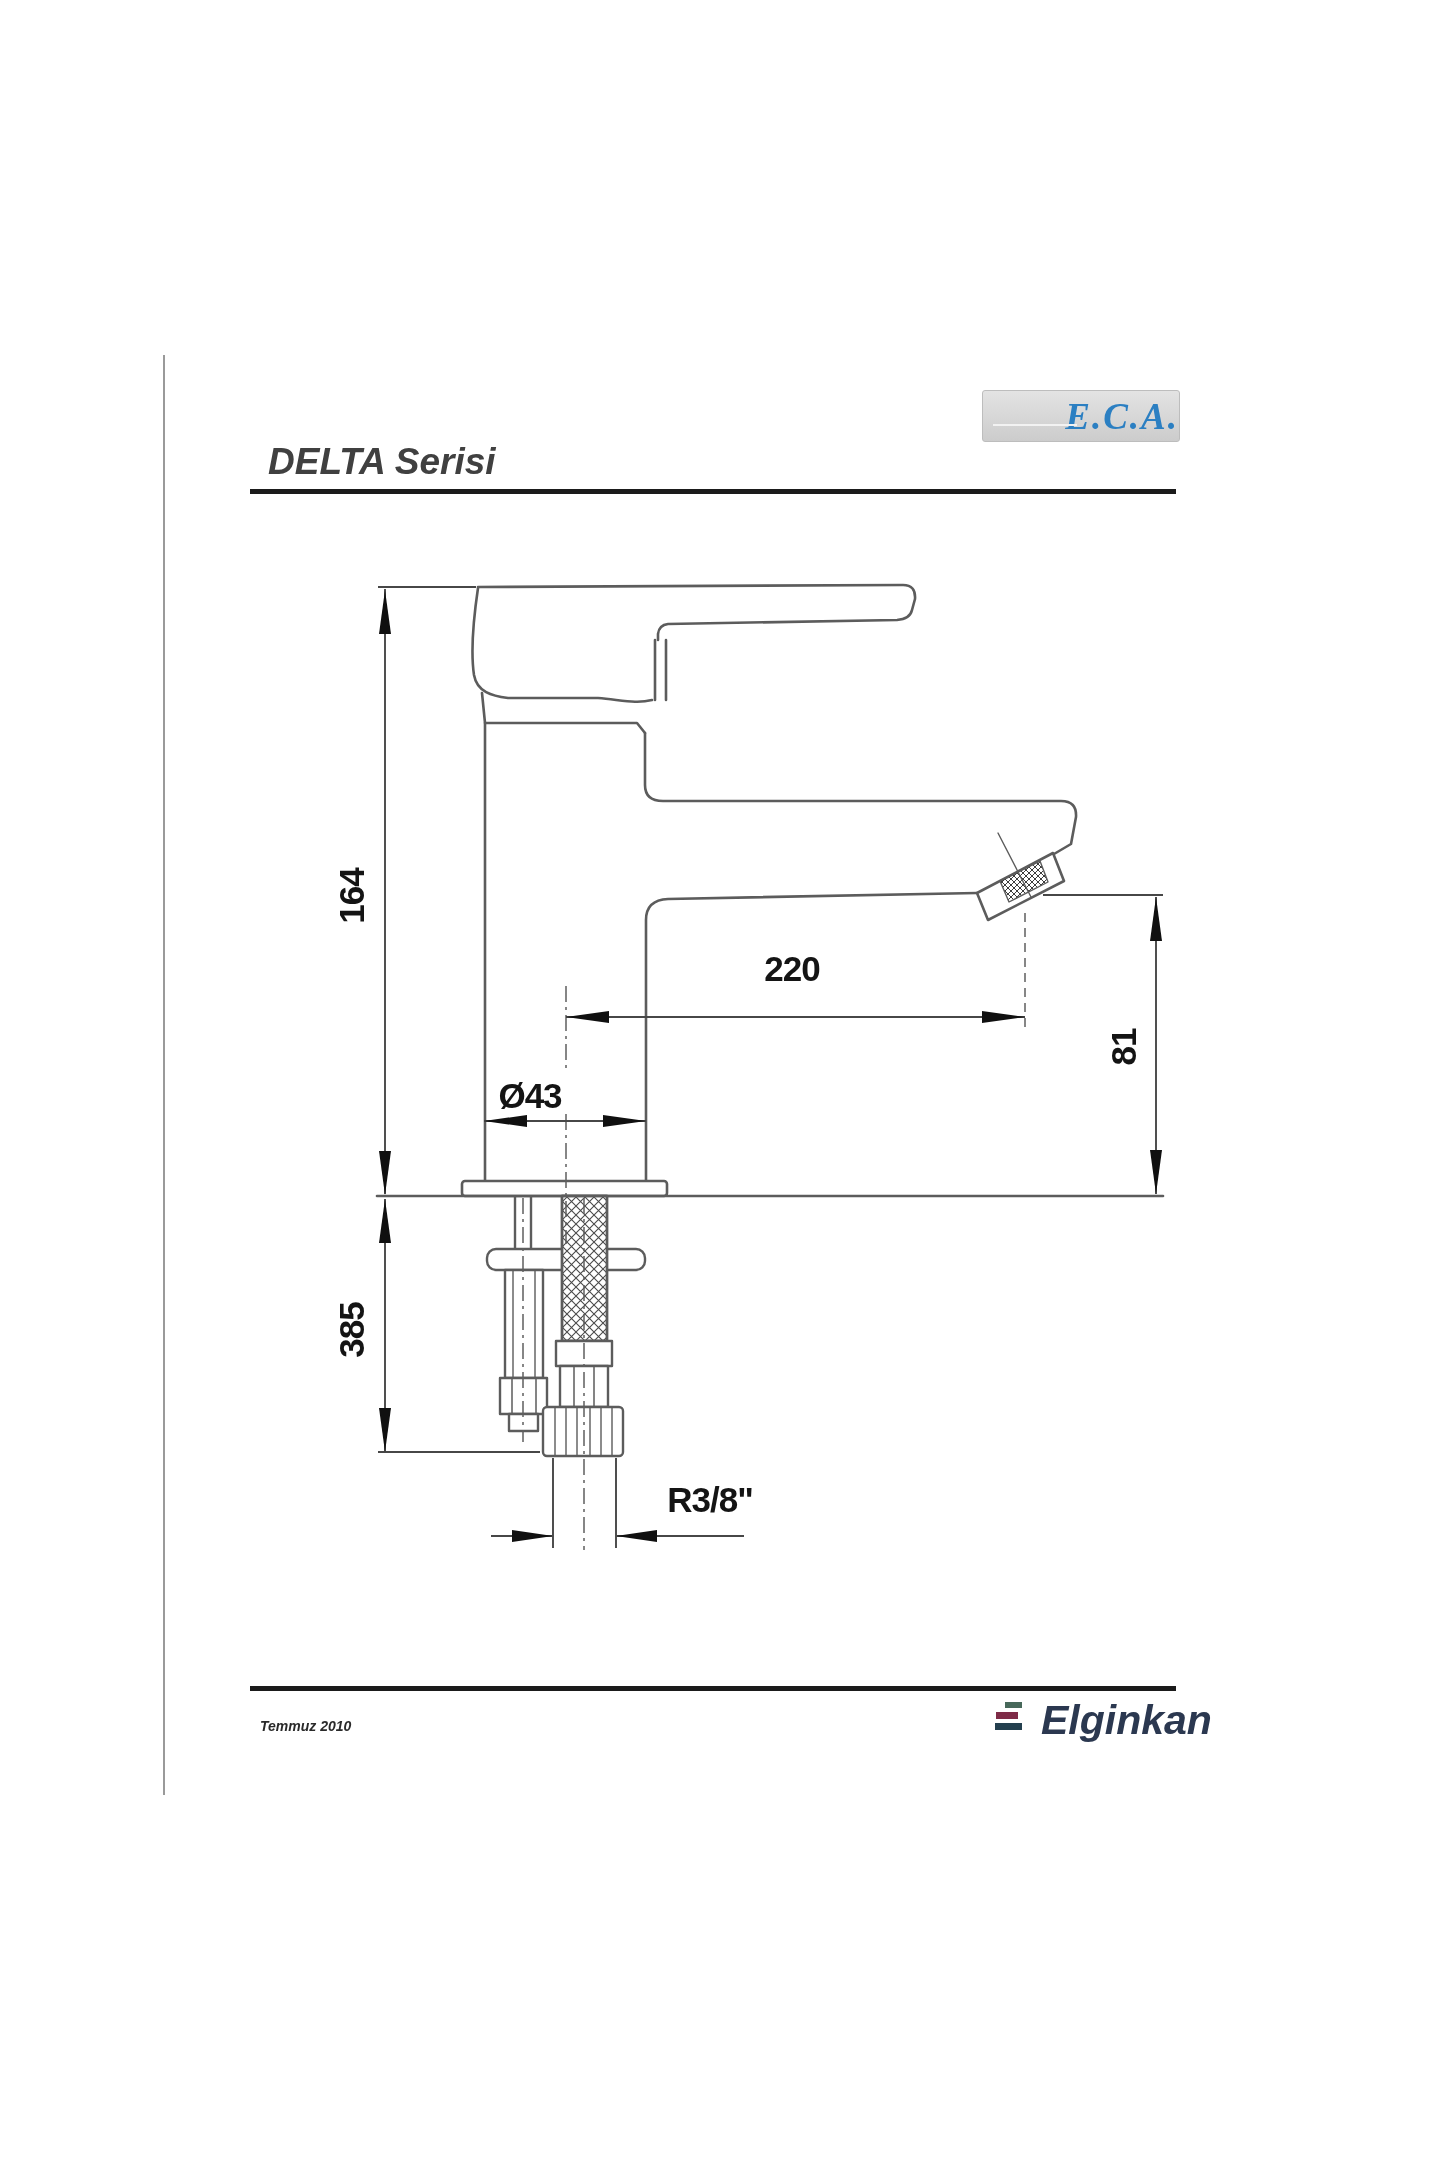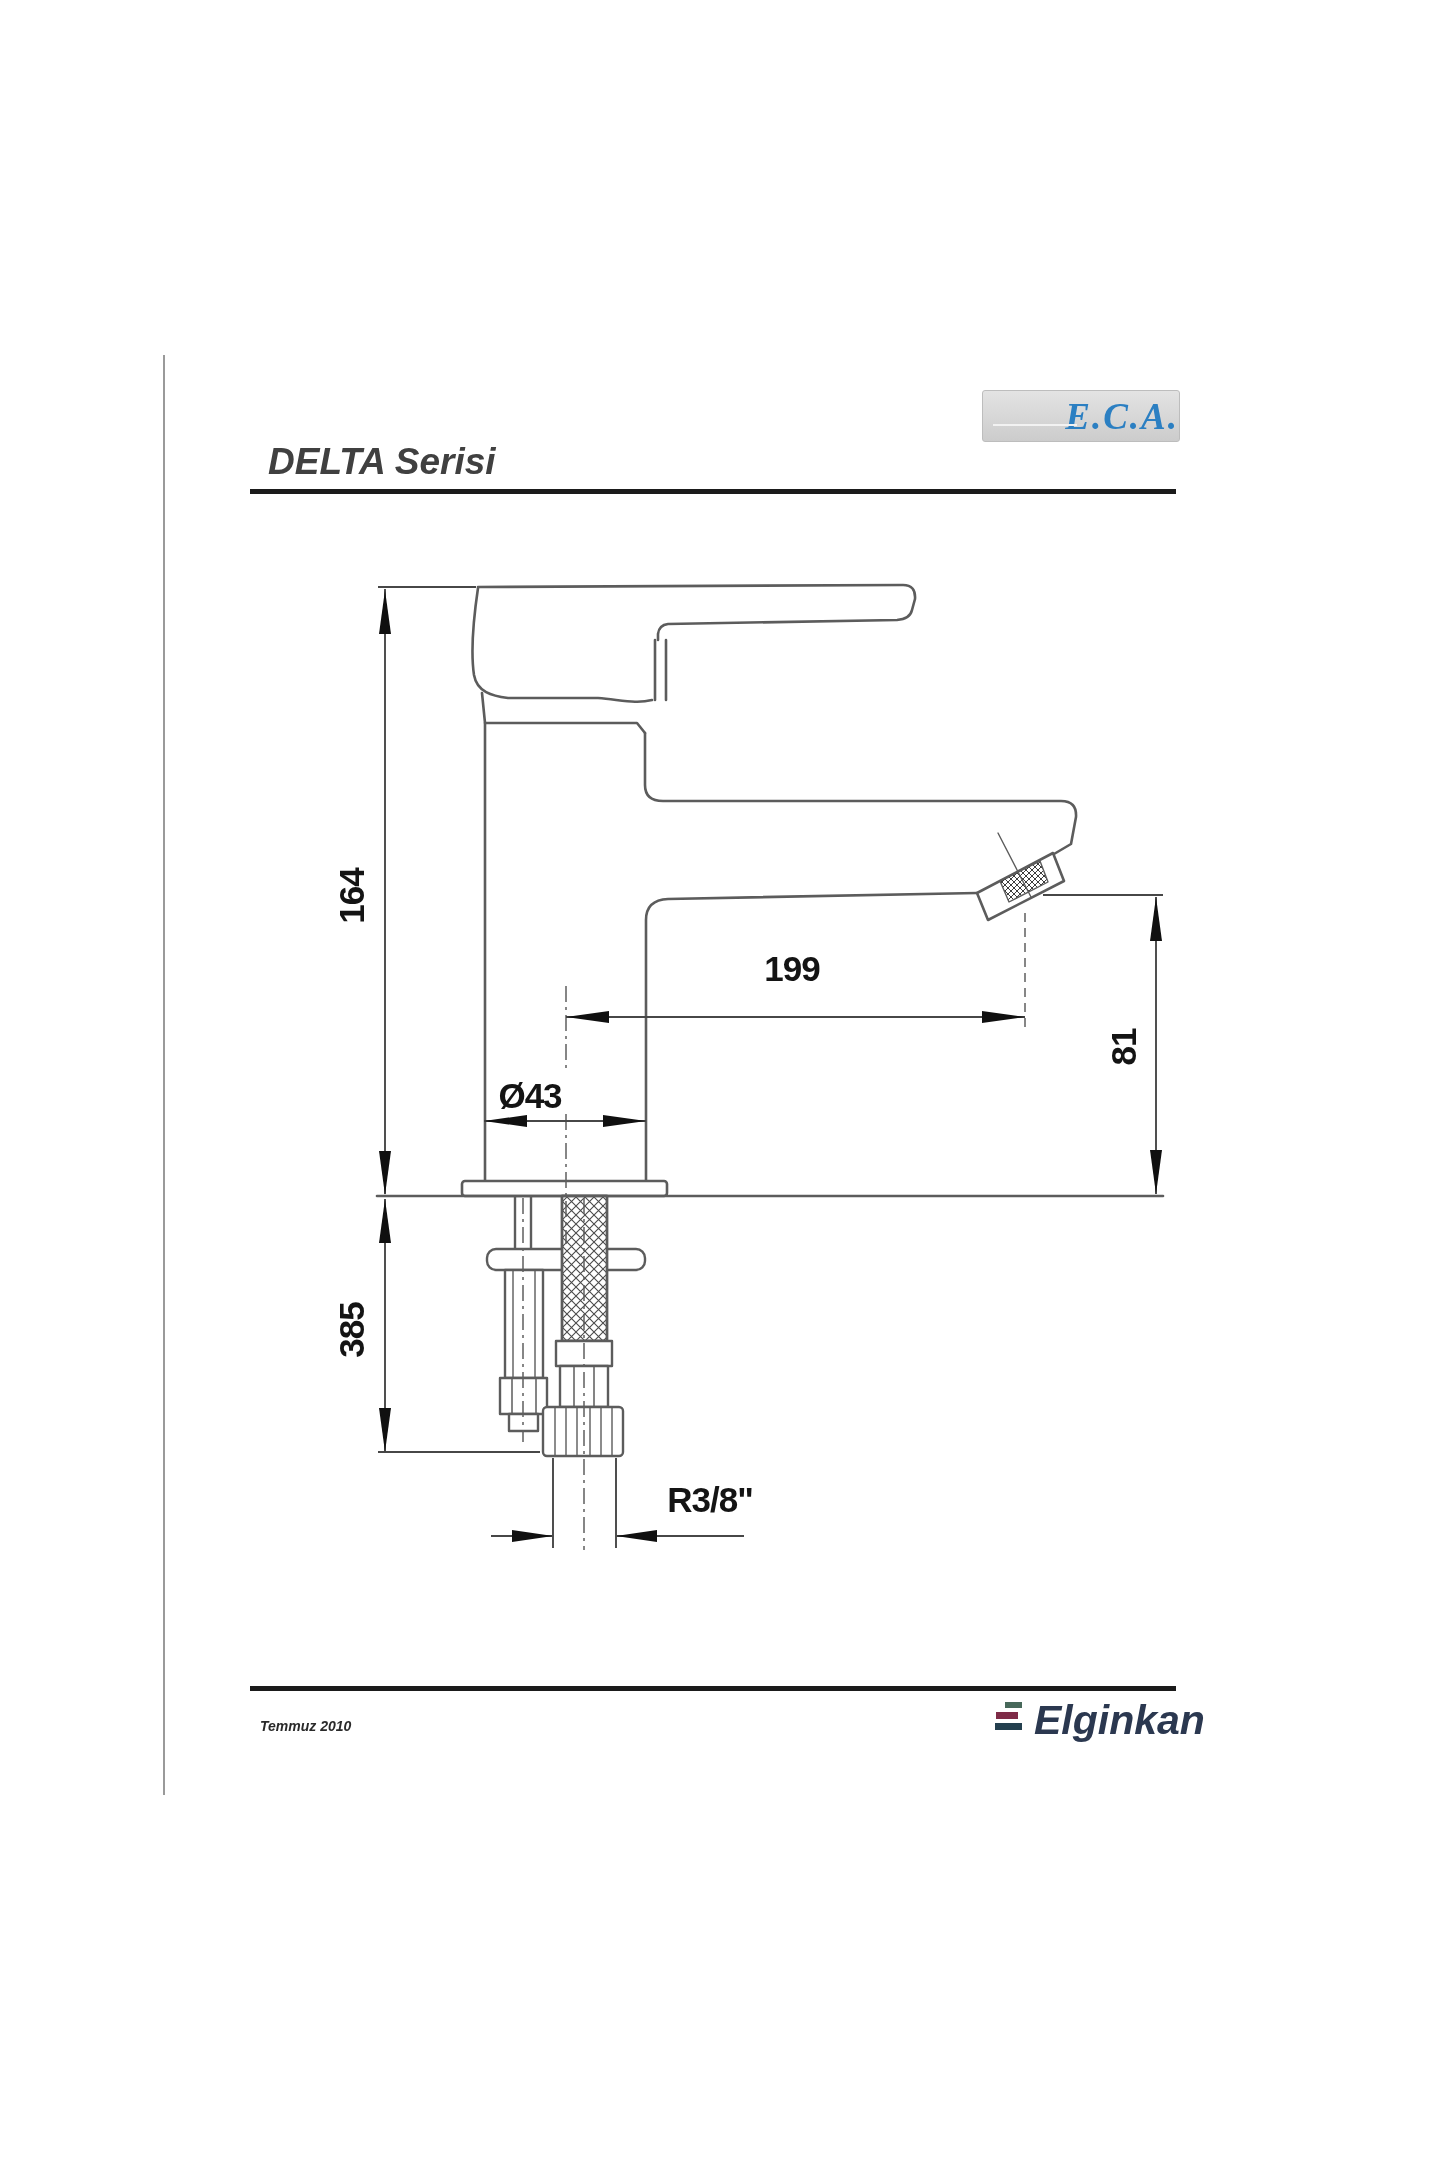--- a/index.html
+++ b/index.html
@@ -22,21 +22,21 @@
   .dim{position:absolute;font:700 35px/40px "Liberation Sans",sans-serif;color:#141414;
        text-align:center;letter-spacing:-1px;white-space:nowrap;}
   .dim.rot{transform:rotate(-90deg);}
   .footer-date{position:absolute;left:260px;top:1718px;font:italic 700 14px/16px "Liberation Sans",sans-serif;
                color:#2a2a2a;}
   .elginkan{position:absolute;left:995px;top:1696px;display:flex;align-items:flex-start;}
   .elg-bars{position:relative;width:30px;height:36px;margin-top:6px;}
   .elg-bars .b1{position:absolute;left:10px;top:0;width:17px;height:6px;background:#47685a;}
   .elg-bars .b2{position:absolute;left:1px;top:10px;width:22px;height:7px;background:#7e2b47;}
   .elg-bars .b3{position:absolute;left:0;top:21px;width:27px;height:7px;background:#24404f;}
-  .elg-text{margin-left:9px;font:italic 800 41px/48px "Liberation Sans",sans-serif;color:#2b3850;}
+  .elg-text{margin-left:16px;font:italic 800 41px/48px "Liberation Sans",sans-serif;color:#2b3850;}
 </style>
 </head>
 <body>
 
 <div class="page">
 
   <div class="margin-line"></div>
 
   <div class="title">DELTA Serisi</div>
   <div class="rule hdr"></div>
@@ -144,21 +144,21 @@
       <polygon points="566,1017 609,1011 609,1023"></polygon>
       <polygon points="1025,1017 982,1011 982,1023"></polygon>
       <polygon points="1156,897 1150,941 1162,941"></polygon>
       <polygon points="1156,1194 1150,1150 1162,1150"></polygon>
       <polygon points="553,1536 512,1530 512,1542"></polygon>
       <polygon points="616,1536 657,1530 657,1542"></polygon>
     </g>
   </svg>
 
   <div class="dim rot" style="left:312px;top:876px;width:80px;height:40px;">164</div>
-  <div class="dim" style="left:732px;top:949px;width:120px;height:40px;">199</div>
+  <div class="dim" style="left:732px;top:949px;width:120px;height:40px;">220</div>
   <div class="dim rot" style="left:1084px;top:1027px;width:80px;height:40px;">81</div>
   <div class="dim" style="left:470px;top:1076px;width:120px;height:40px;">Ø43</div>
   <div class="dim rot" style="left:312px;top:1310px;width:80px;height:40px;">385</div>
   <div class="dim" style="left:640px;top:1480px;width:140px;height:40px;">R3/8"</div>
 
   <div class="rule ftr"></div>
   <div class="footer-date">Temmuz 2010</div>
 
   <div class="elginkan">
     <div class="elg-bars">

